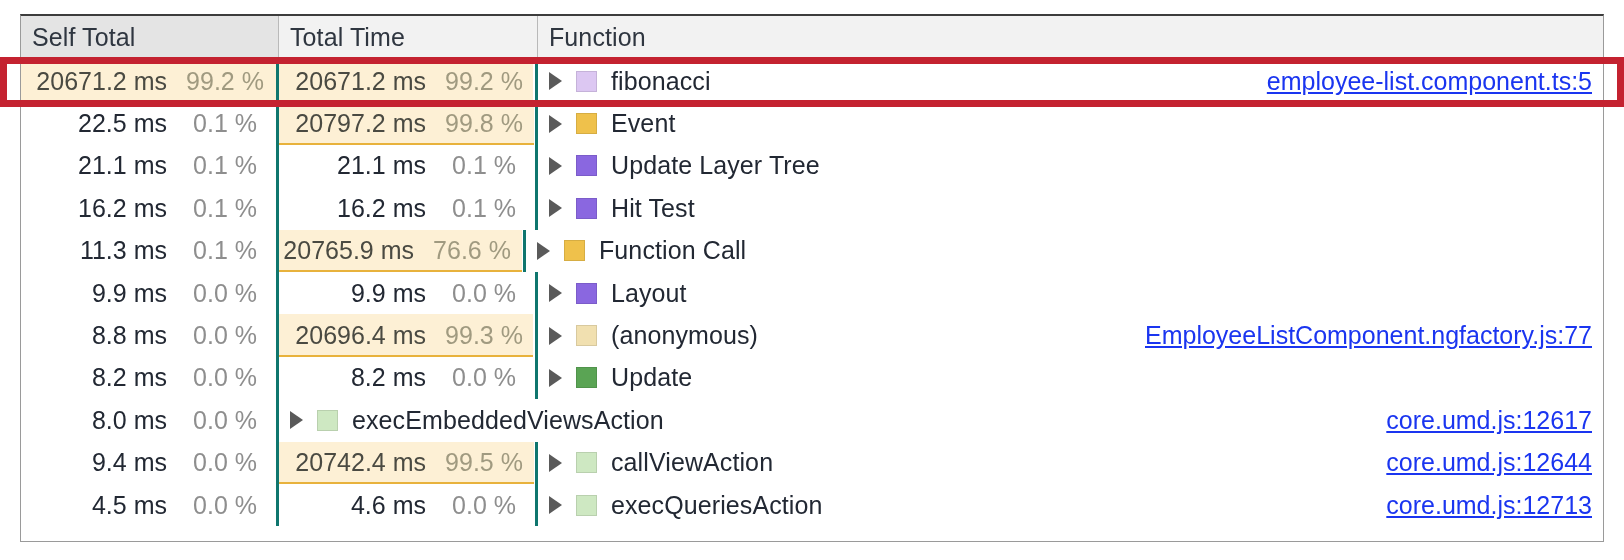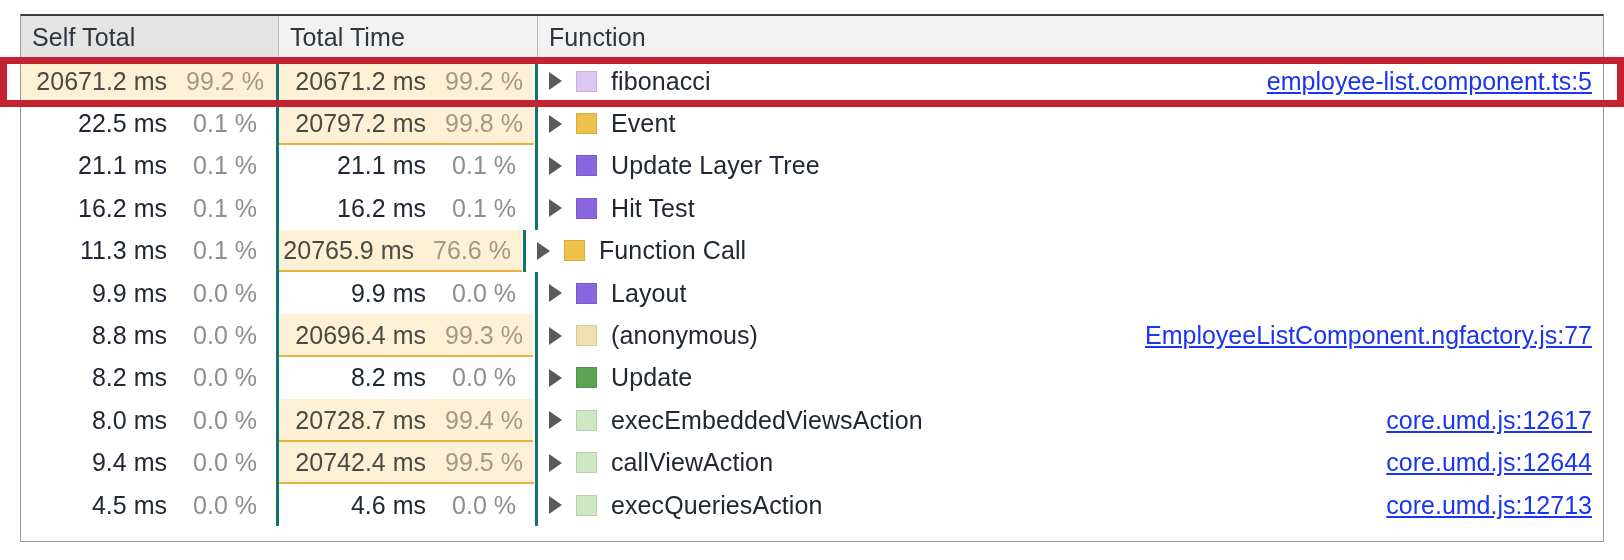--- a/index.html
+++ b/index.html
@@ -343,27 +343,20 @@
           <span class="link-wrap"></span>
         </div>
       </div>
       <div class="row">
         <div class="cell c-self" style="width: 258px;">
           <span class="txt">
             <span class="ms">8.0 ms</span>
             <span class="pct">0.0 %</span>
           </span>
         </div>
-        <div class="cell c-total dim" style="width: 259px;">
-          <div class="bg" style="width: 99.4%;"></div>
-          <span class="txt">
-            <span class="ms">20728.7 ms</span>
-            <span class="pct">99.4 %</span>
-          </span>
-        </div>
         <div class="cell act">
           <span class="disclosure"></span>
           <span class="swatch" style="background: rgb(206, 232, 194);"></span>
           <span class="act-label">execEmbeddedViewsAction</span>
           <span class="link-wrap"><span class="src-link">core.umd.js:12617</span></span>
         </div>
       </div>
       <div class="row">
         <div class="cell c-self" style="width: 258px;">
           <span class="txt">

